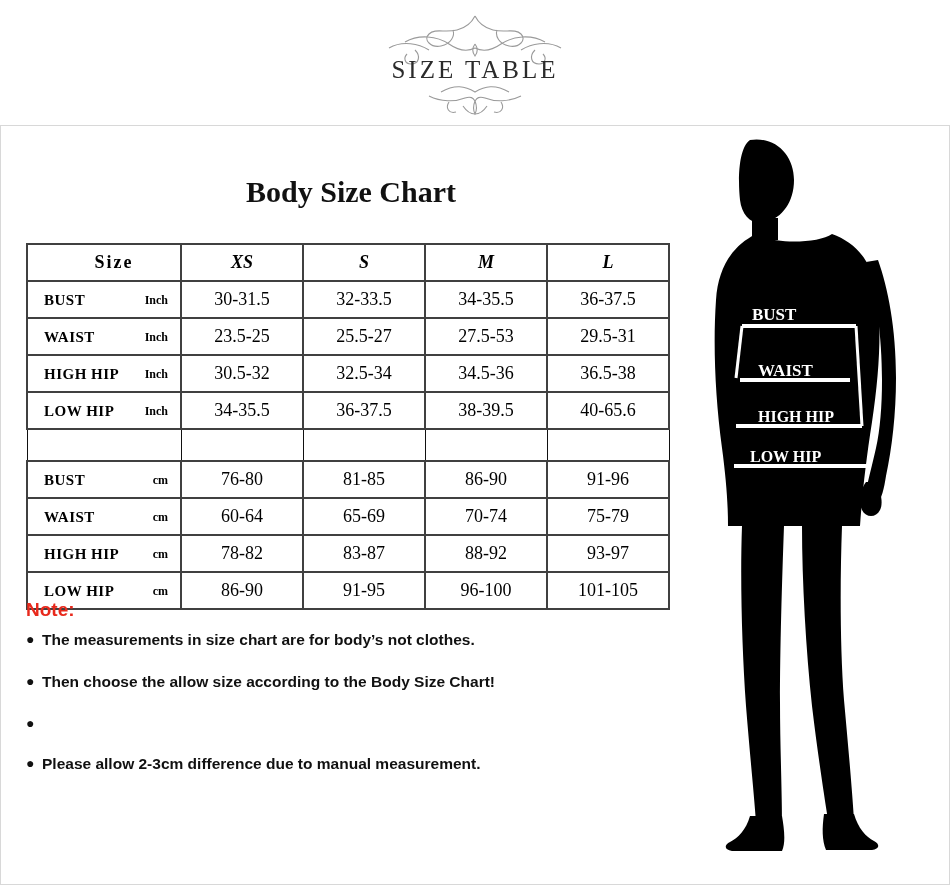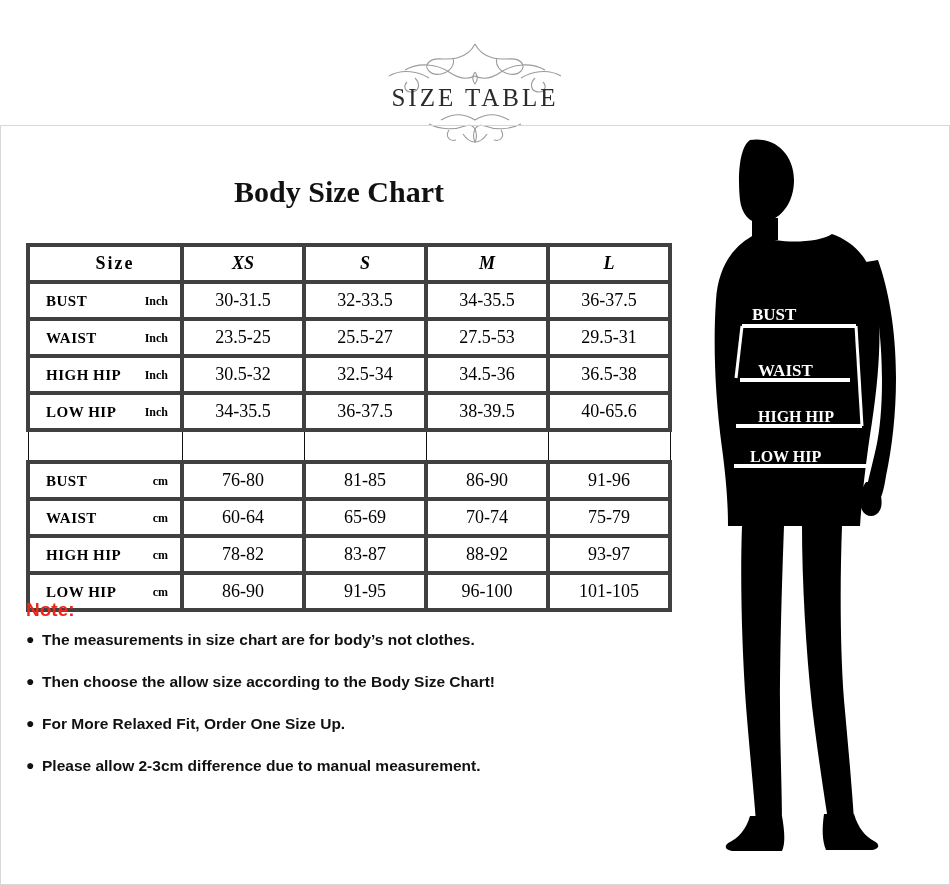--- a/index.html
+++ b/index.html
@@ -16,21 +16,20 @@
     overflow: hidden;
     background: #fff;
   }
 
   
   .header {
     position: absolute;
     left: 0; top: 0;
     width: 950px; height: 125px;
     background: #fff;
-    margin-top: 28px;
   }
   .header-orn {
     position: absolute;
     left: 50%;
     top: 6px;
     transform: translateX(-50%);
     width: 260px;
     height: 110px;
   }
   .header-title {
@@ -63,41 +62,41 @@
   .frame-right-border {
     position: absolute;
     right: 0; top: 125px;
     width: 1px; height: 760px;
     background: #d8d8d8;
   }
 
   
   .chart-title {
     position: absolute;
-    left: 18px;
+    left: 30px;
     top: 175px;
     width: 642px;
     text-align: center;
     font-family: "Liberation Serif", serif;
     font-size: 30px;
     font-weight: bold;
     color: #111;
   }
 
   
   .size-table {
     position: absolute;
     left: 26px;
     top: 243px;
     width: 642px;
     border-collapse: collapse;
     table-layout: fixed;
   }
   .size-table td, .size-table th {
-    border: 4px solid #404040;
+    border: 2px solid #404040;
     height: 37px;
     text-align: center;
     font-family: "Liberation Serif", serif;
     font-size: 18px;
     color: #000;
     padding: 0;
   }
   .size-table .col-label { width: 154px; }
   .size-table .col-val { width: 122px; }
 
@@ -328,21 +327,20 @@
     <div class="note-line">
       <span class="note-bullet">●</span>
       <span>The measurements in size chart are for body’s not clothes.</span>
     </div>
     <div class="note-line">
       <span class="note-bullet">●</span>
       <span>Then choose the allow size according to the Body Size Chart!</span>
     </div>
     <div class="note-line">
       <span class="note-bullet">●</span>
-      <span>For More Relaxed Fit, Order One Size Up.</span>
     </div>
     <div class="note-line">
       <span class="note-bullet">●</span>
       <span>Please allow 2-3cm difference due to manual measurement.</span>
     </div>
   </div>
 
   <div class="figure">
     <svg width="250" height="740" viewBox="0 0 250 740">
       <g fill="#000">

